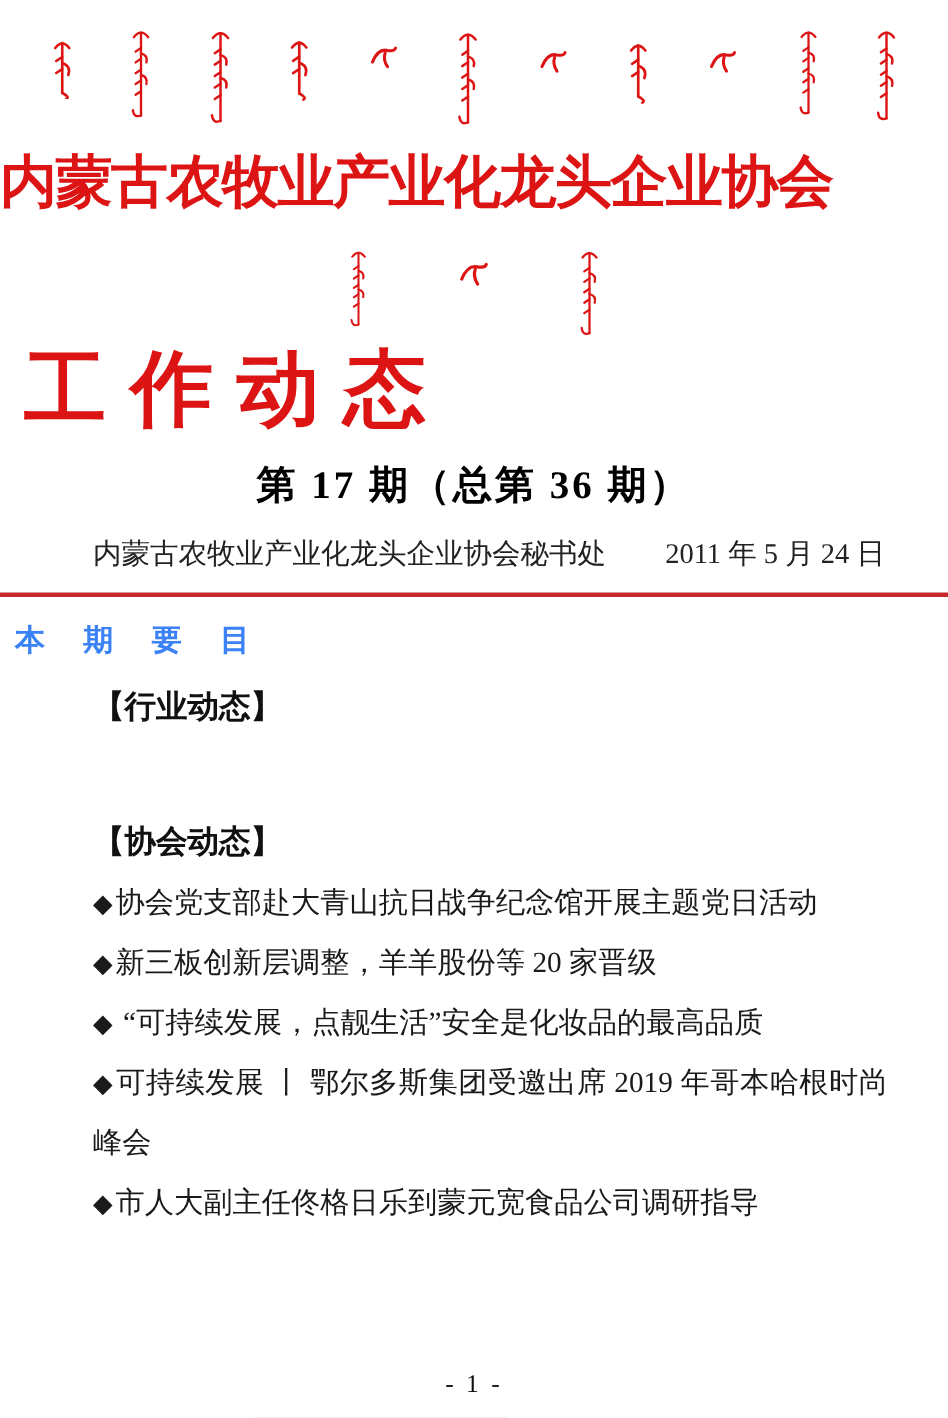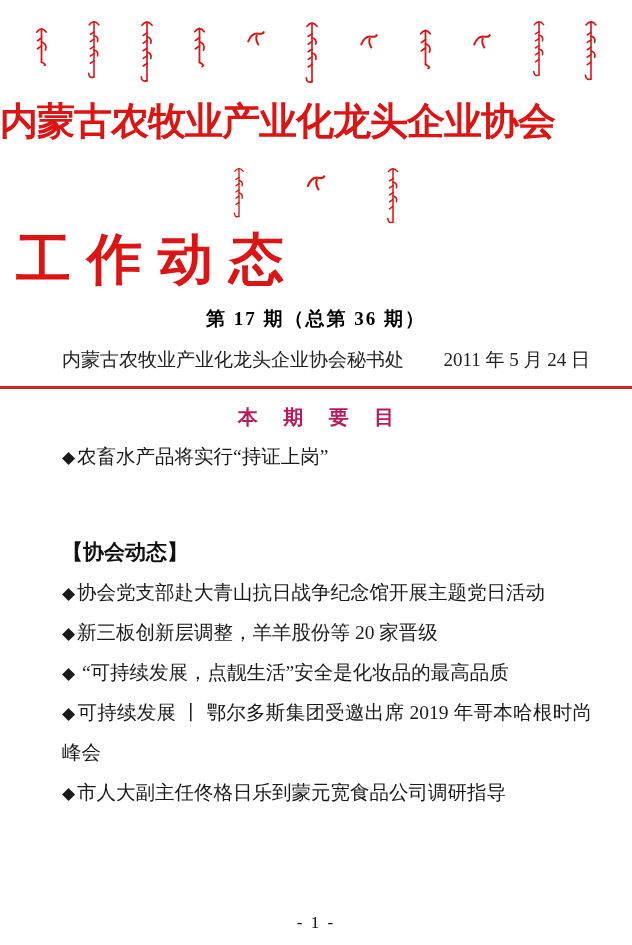--- a/index.html
+++ b/index.html
@@ -22,31 +22,31 @@
     margin-top:6px;color:#dd1414;
     font-size:38px;font-weight:bold;letter-spacing:-1px;white-space:nowrap;
   }
   .bulletin-title{
     margin-top:2px;color:#dd1414;
     font-size:55px;font-weight:bold;letter-spacing:16px;text-indent:16px;
     line-height:62px;
   }
   .issue-line{
     margin-top:15px;text-align:center;font-weight:bold;
-    font-size:19px;letter-spacing:2px;color:#000;
+    font-size:26px;letter-spacing:2px;color:#000;
   }
   .pub-row{
     display:flex;justify-content:space-between;align-items:baseline;
     padding:0 42px 0 62px;margin-top:15px;font-size:19px;color:#222;
   }
   .red-rule{height:3px;background:#c4292e;margin-top:13px;width:100%;}
   
   .toc-heading{
-    margin-top:15px;text-align:center;font-weight:bold;font-size:20px;
-    letter-spacing:10px;text-indent:10px;color:#be185d;
+    margin-top:15px;text-align:left;font-weight:bold;font-size:20px;
+    letter-spacing:10px;text-indent:10px;color:#3b82f6;
     font-family:"Liberation Sans","DejaVu Sans",sans-serif;
   }
   .toc-body{padding:0 40px 0 62px;}
   .section-label{
     font-family:"Liberation Sans","DejaVu Sans",sans-serif;
     font-weight:bold;font-size:21px;color:#111;margin-top:17px;line-height:30px;
   }
   .section-label.second{margin-top:60px;}
   .toc-item{font-size:19.5px;line-height:40px;text-align:justify;color:#1a1a1a;}
   .toc-item .bullet{font-family:"DejaVu Sans",sans-serif;font-size:17px;margin-right:2px;}
@@ -155,24 +155,22 @@
     <span>内蒙古农牧业产业化龙头企业协会秘书处</span>
     <span>2011 年 5 月 24 日</span>
   </div>
 
   <div class="red-rule"></div>
 
   <div class="toc-heading">本 期 要 目</div>
 
   <div class="toc-body">
 
+    <div class="section-label">【行业动态】</div>
 
-    <div class="toc-item first-item">
-      <span class="bullet">◆</span><span>农畜水产品将实行“持证上岗”</span>
-    </div>
 
     <div class="section-label second">【协会动态】</div>
 
     <div class="toc-item first-item">
       <span class="bullet">◆</span><span>协会党支部赴大青山抗日战争纪念馆开展主题党日活动</span>
     </div>
     <div class="toc-item">
       <span class="bullet">◆</span><span>新三板创新层调整，羊羊股份等 20 家晋级</span>
     </div>
     <div class="toc-item">

